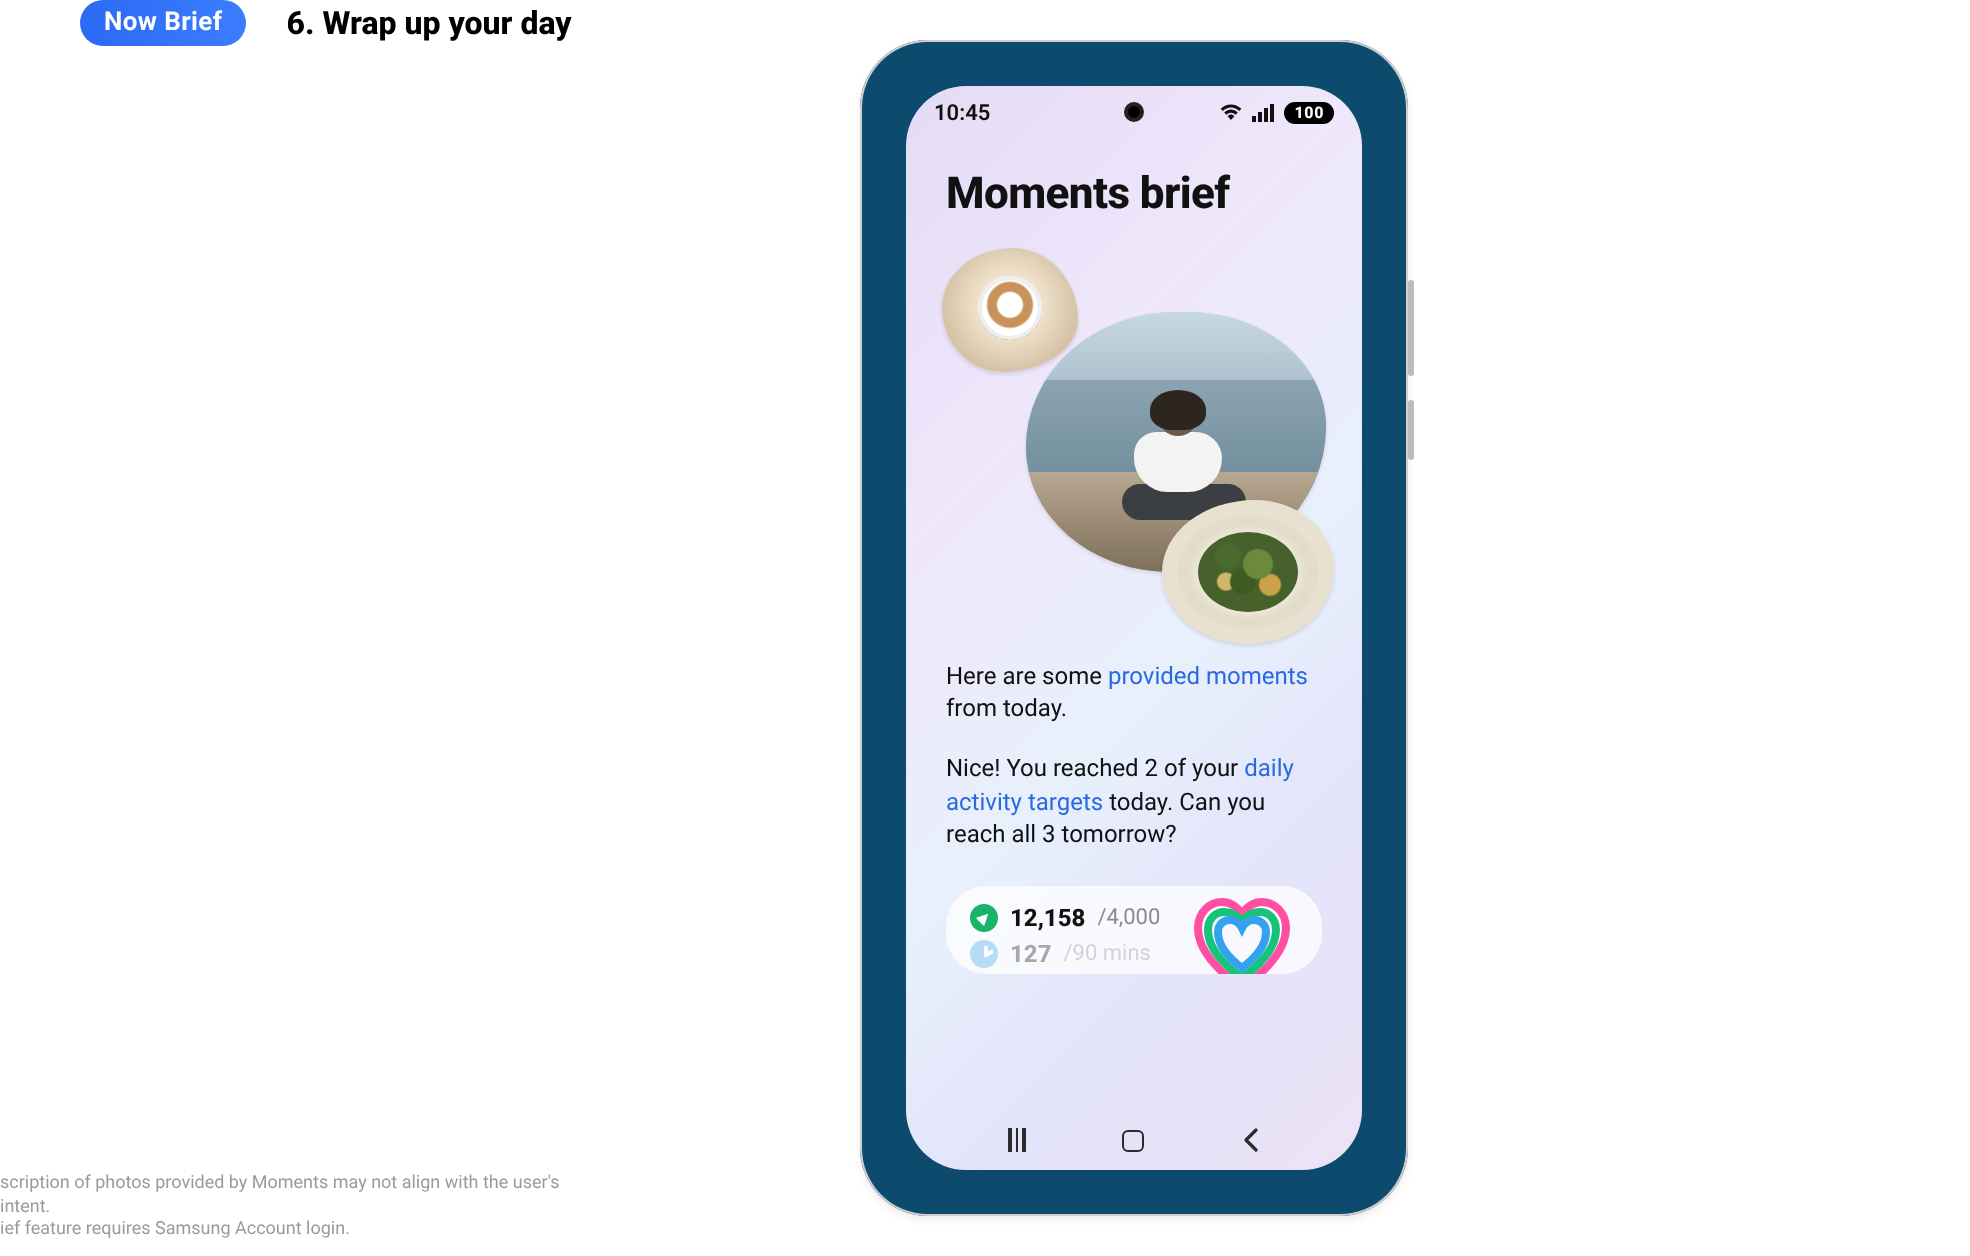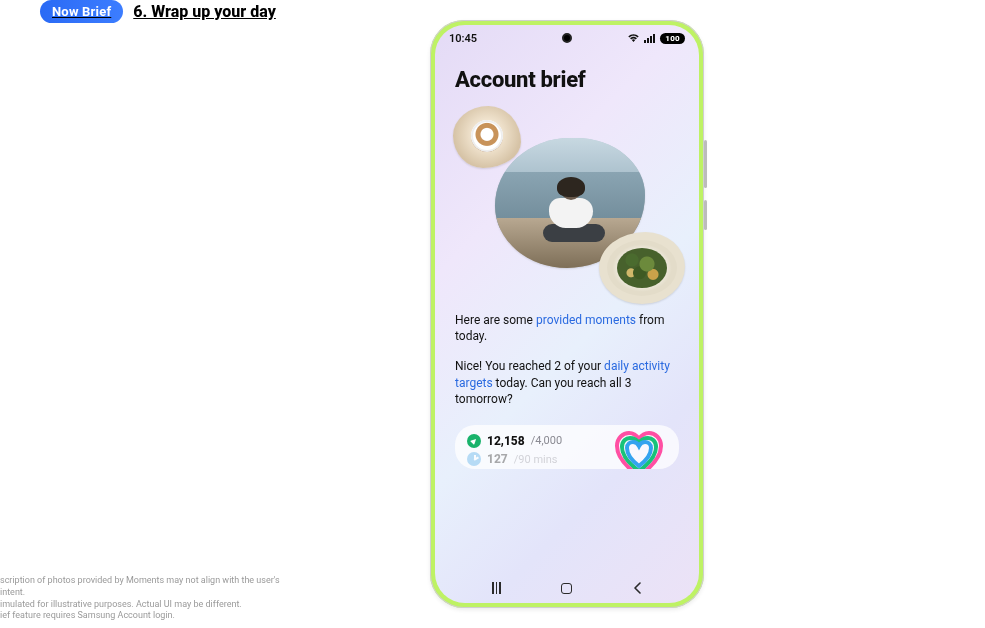--- a/index.html
+++ b/index.html
@@ -12,22 +12,21 @@
     overflow: hidden;
   }
 
   
   .header-row {
     position: absolute;
     top: 0px;
     left: 40px;
     display: flex;
     align-items: center;
-    gap: 10px;
-    text-decoration: underline;
+    gap: 20px;
   }
   .pill {
     background: #1a73e8;
     background: linear-gradient(90deg,#2a6af5,#3c7dff);
     color: #fff;
     font-weight: 700;
     font-size: 13px;
     padding: 4px 12px;
     border-radius: 999px;
     letter-spacing: 0.2px;
@@ -39,22 +38,22 @@
   }
 
   
   .phone {
     position: absolute;
     left: 430px;
     top: 20px;
     width: 274px;
     height: 588px;
     border-radius: 34px;
-    background: #bef264;
-    padding: 5px;
+    background: #0c4a6e;
+    padding: 23px;
     box-shadow:
       inset 0 0 0 1px #cfcfcf,
       0 2px 4px rgba(0,0,0,0.08);
   }
   .phone-side-btn {
     position: absolute;
     right: -3px;
     top: 120px;
     width: 3px;
     height: 48px;
@@ -233,21 +232,21 @@
     display: flex; align-items: center; justify-content: center;
     flex-shrink: 0;
   }
   .mi-steps { background: #19b36b; }
   .mi-steps::after { content:""; width:6px; height:6px; border-radius:1px; background:#fff; clip-path: polygon(50% 0,100% 100%,0 100%); transform: rotate(45deg); }
   .mi-time { background: #3aa0e6; position: relative; }
   .mi-time::after { content:""; position:absolute; left:50%; top:50%; width:5px; height:1.5px; background:#fff; transform-origin:left center; transform: rotate(-30deg); }
   .mi-time::before { content:""; position:absolute; left:50%; top:50%; width:1.5px; height:4px; background:#fff; transform-origin:top center; transform: translateY(-4px); }
   .m-val { font-weight: 800; color:#111; }
   .m-goal { color:#8a8a92; font-size: 11px; }
-  .metric-row.faded { opacity: 0.35; align-items: flex-end; }
+  .metric-row.faded { opacity: 0.35; }
 
   .rings { position: relative; width: 56px; height: 44px; }
   .rings svg { position:absolute; right:0; bottom:-10px; }
 
   
   .navbar {
     height: 30px;
     display: flex;
     align-items: center;
     justify-content: space-around;
@@ -295,21 +294,21 @@
         <span class="signal-icon">
           <svg width="12" height="10" viewBox="0 0 12 10">
               <path d="M0 10 H2 V7 H0 Z M3 10 H5 V5 H3 Z M6 10 H8 V3 H6 Z M9 10 H11 V1 H9 Z" fill="#111"></path>
             </svg>
         </span>
         <span class="battery">100</span>
       </div>
     </div>
 
     <div class="content">
-      <div class="brief-title">Account brief</div>
+      <div class="brief-title">Moments brief</div>
 
       <div class="collage">
         <div class="blob coffee">
           <div class="latte"></div>
         </div>
         <div class="blob main">
           <div class="main-inner">
             <div class="sky"></div>
             <div class="water"></div>
             <div class="dock"></div>
@@ -376,15 +375,14 @@
             <path d="M8 1 L3 6 L8 11" fill="none" stroke="#2b2b2b" stroke-width="1.6" stroke-linecap="round" stroke-linejoin="round"></path>
           </svg>
       </div>
     </div>
 
   </div>
 </div>
 
 <div class="disclaimers">
   <div>scription of photos provided by Moments may not align with the user's intent.</div>
-  <div>imulated for illustrative purposes. Actual UI may be different.</div>
   <div>ief feature requires Samsung Account login.</div>
 </div>
 
 </body></html>

